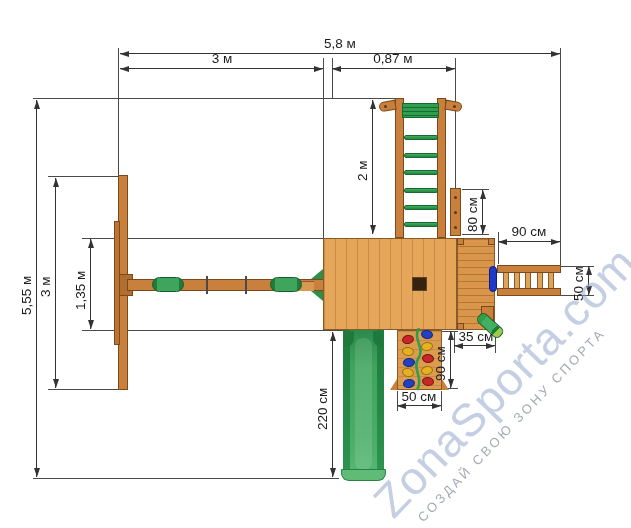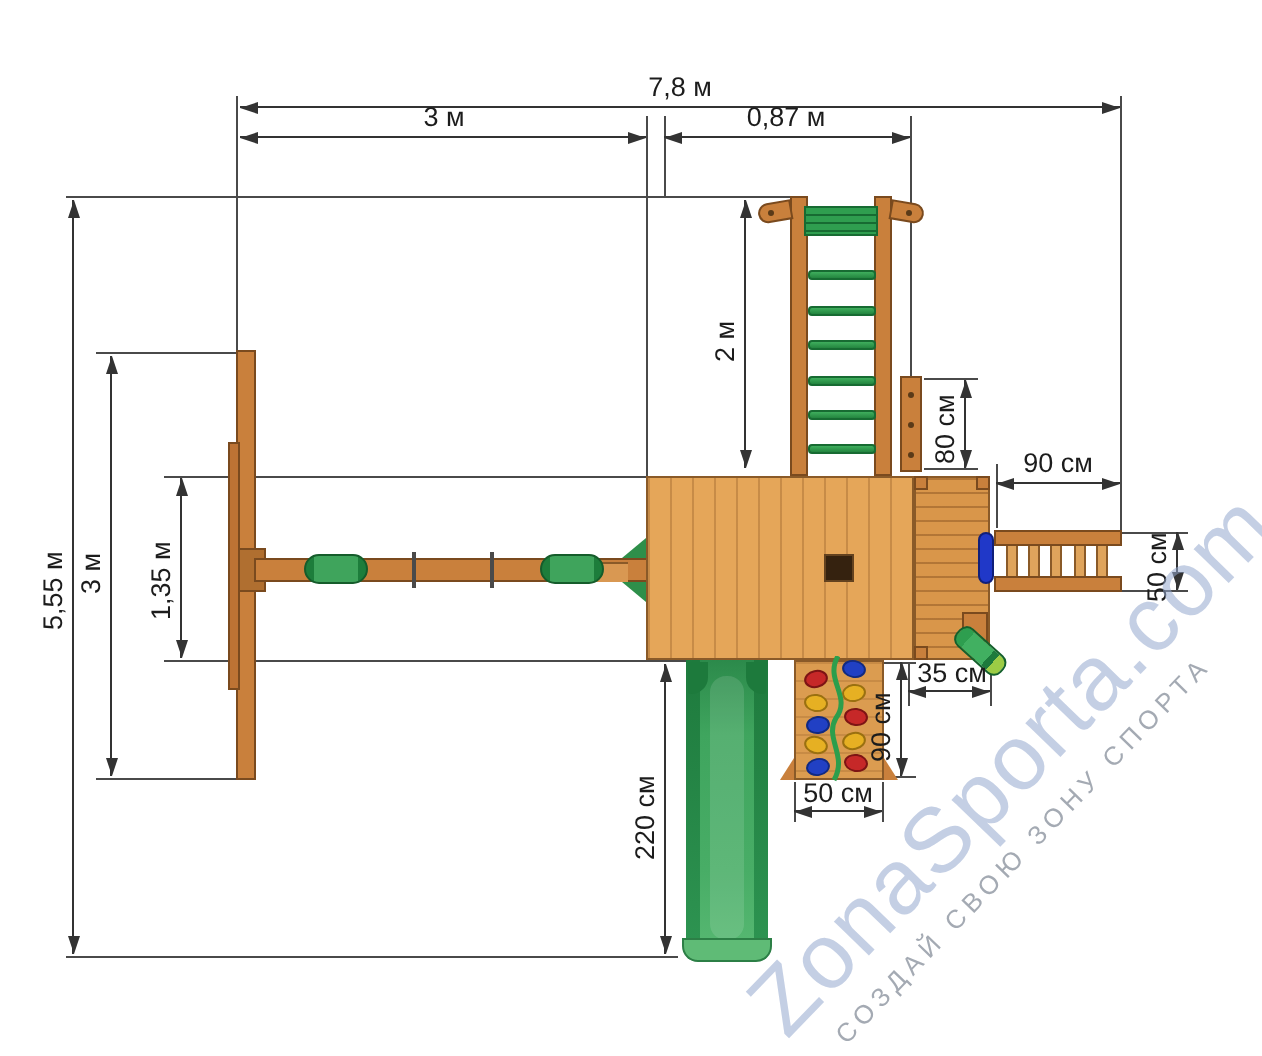--- a/index.html
+++ b/index.html
@@ -153,21 +153,21 @@
 
   <div style="position:absolute;left:343px;top:330px;width:7px;height:150px;background:linear-gradient(180deg,#1e7a3d,#2e9552);border-radius:0 0 3px 3px;"></div>
   <div style="position:absolute;left:377px;top:330px;width:7px;height:150px;background:linear-gradient(180deg,#1e7a3d,#2e9552);border-radius:0 0 3px 3px;"></div>
   <div style="position:absolute;left:350px;top:330px;width:27px;height:150px;background:linear-gradient(180deg,#2c8a4b 0%,#3fa55e 25%,#48ad66 70%,#58b973 100%);"></div>
   <div style="position:absolute;left:355px;top:338px;width:17px;height:132px;background:rgba(255,255,255,0.12);border-radius:8px;"></div>
   <div style="position:absolute;left:344px;top:331px;width:10px;height:16px;background:#1d7a3c;border-radius:0 0 10px 2px;"></div>
   <div style="position:absolute;left:373px;top:331px;width:10px;height:16px;background:#1d7a3c;border-radius:0 0 2px 10px;"></div>
   <div style="position:absolute;left:341px;top:469px;width:45px;height:12px;background:#5fbb76;border:1px solid #2c7f46;border-radius:0 0 8px 8px;box-sizing:border-box;"></div>
 
   <div class="dim h" style="left:120px;top:53px;width:440px"></div>
-  <div class="hlabel" style="left:340px;top:36px">7,8 м</div>
+  <div class="hlabel" style="left:340px;top:36px">5,8 м</div>
 
   <div class="dim h" style="left:120px;top:68px;width:203px"></div>
   <div class="hlabel" style="left:222px;top:51px">3 м</div>
 
   <div class="dim h" style="left:332px;top:68px;width:123px"></div>
   <div class="hlabel" style="left:393px;top:51px">0,87 м</div>
 
   <div class="dim v" style="left:372px;top:100px;height:134px"></div>
   <div class="vlabel" style="left:355px;top:181px">2 м</div>
 

